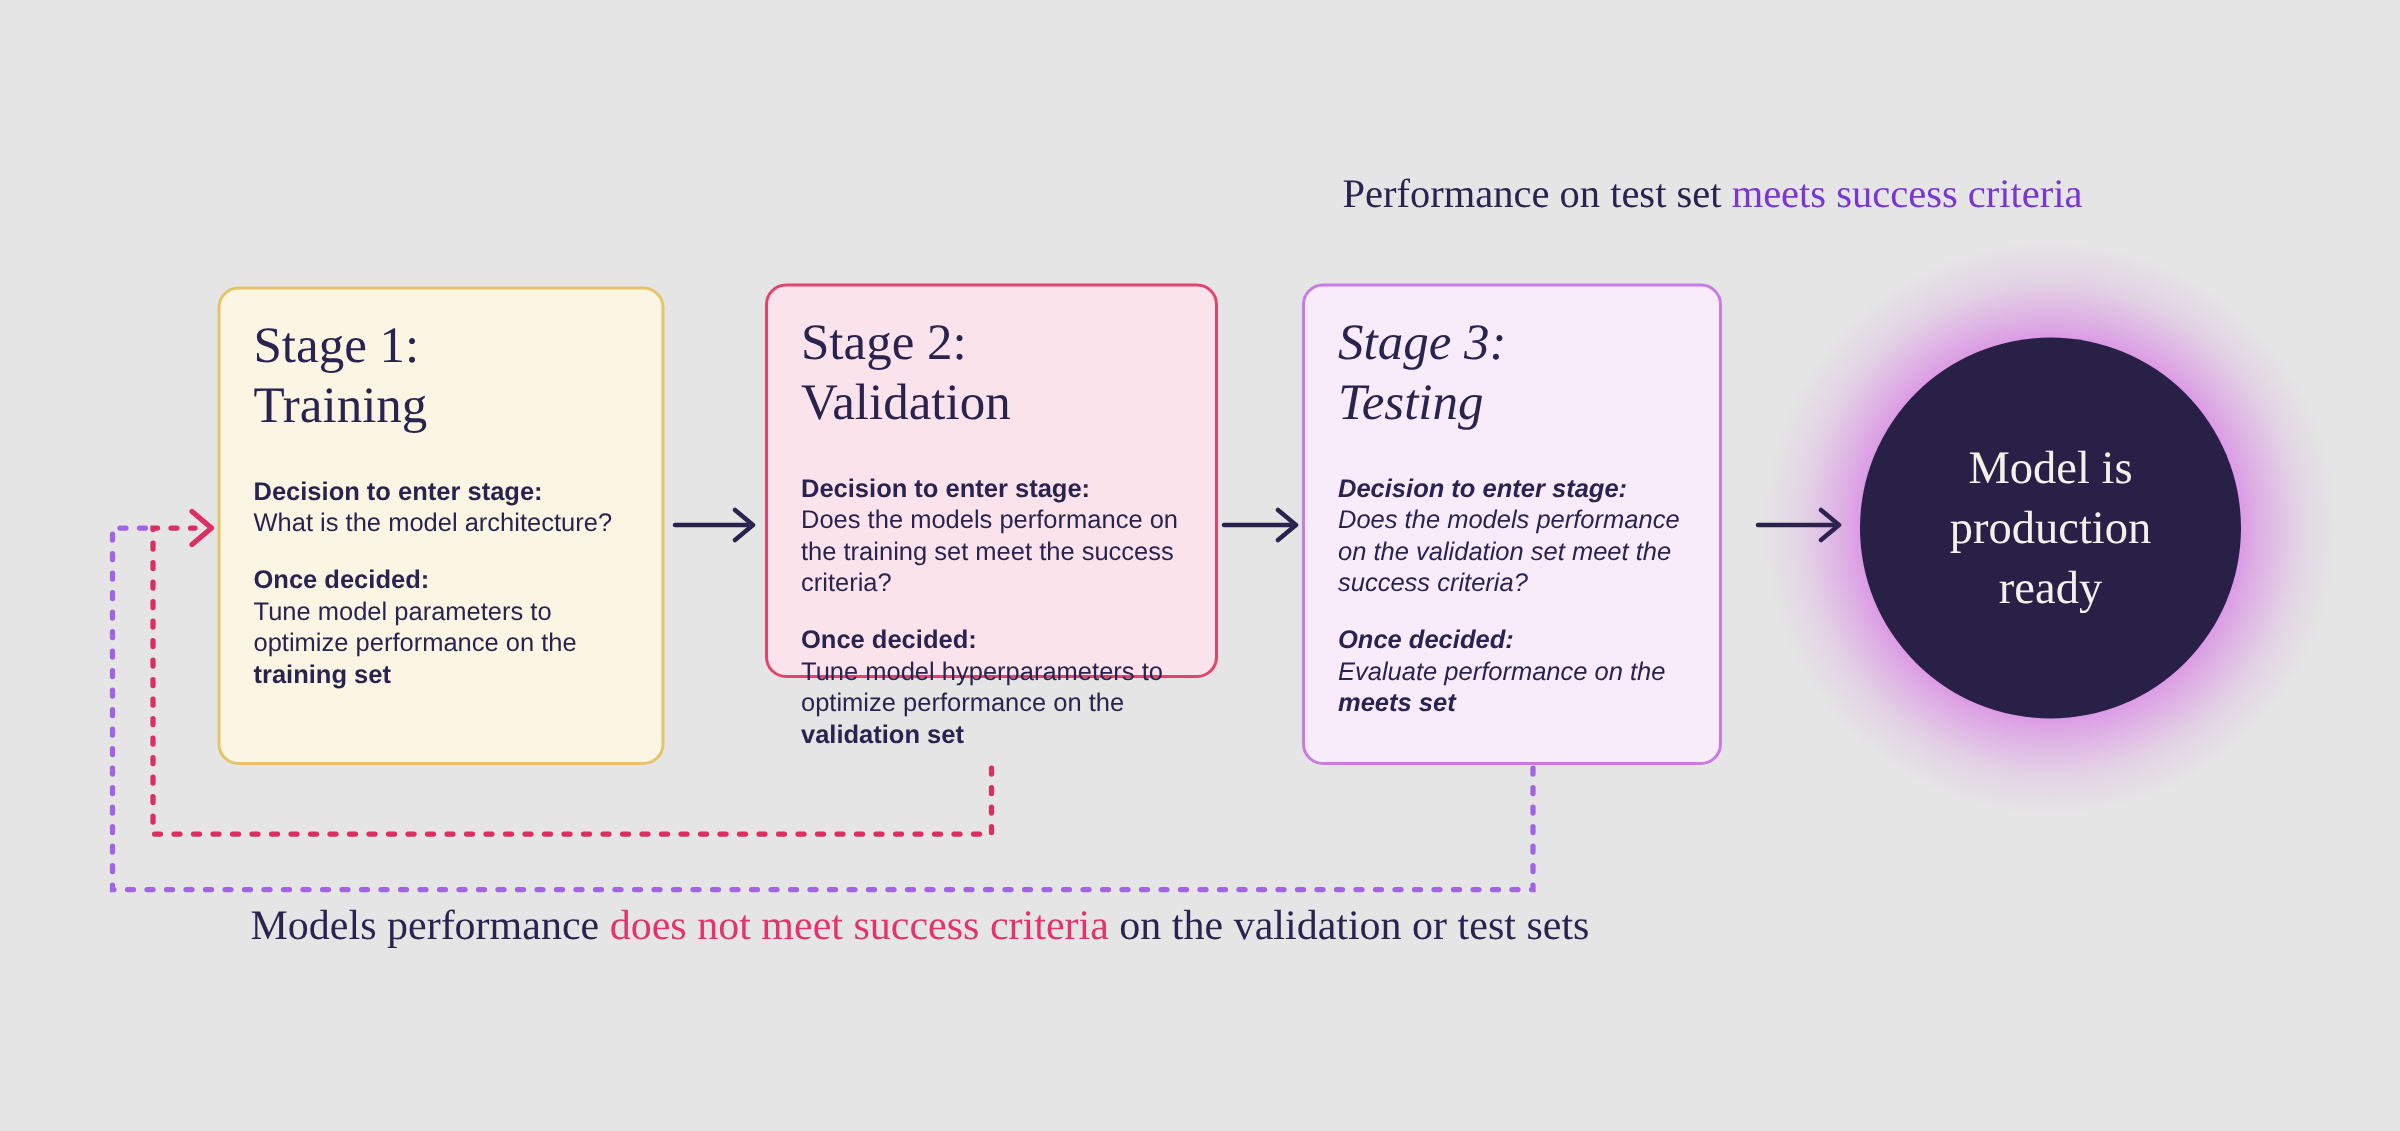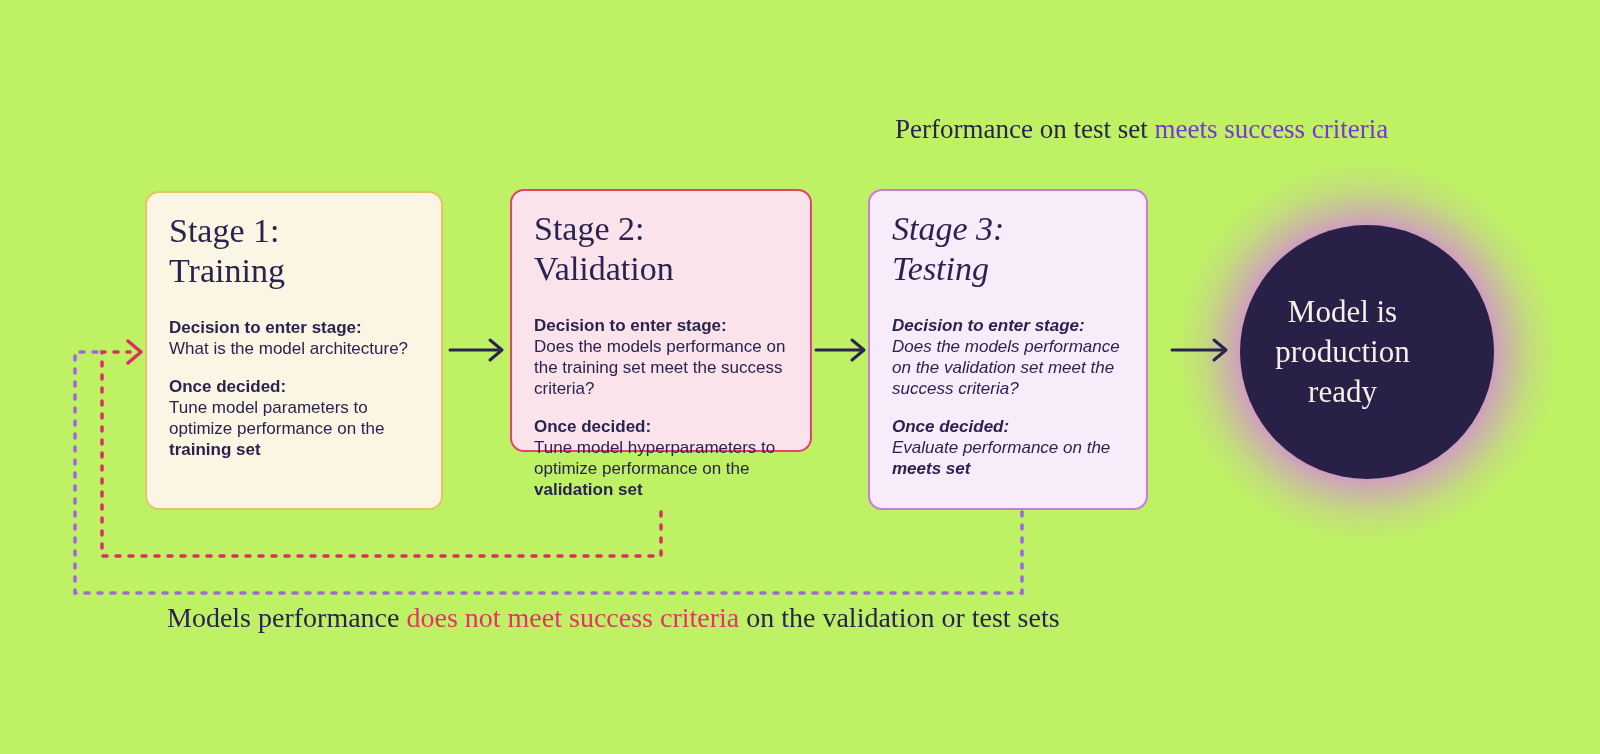--- a/index.html
+++ b/index.html
@@ -7,21 +7,21 @@
     --cream-bg:#FBF5E3; --gold-border:#E5C468;
     --pink-bg:#FBE3EB; --pink-border:#E4426F;
     --lav-bg:#F8ECFB; --lav-border:#C97BE4;
     --circle-bg:#282047; --circle-text:#F5F1EA;
     --glow:#D77CE4;
     --accent-purple:#7936D6; --accent-pink:#E5326E;
     --dash-pink:#DB2F63; --dash-purple:#A264E3;
   }
   html,body{margin:0;padding:0;}
   body{background:#ffffff;font-family:"Liberation Sans","DejaVu Sans",sans-serif;}
-  .canvas{position:relative;width:1600px;height:754px;background:#bef264;overflow:hidden;}
+  .canvas{position:relative;width:1600px;height:754px;background:#e5e5e5;overflow:hidden;}
 
   .top-label{
     position:absolute;left:895px;top:114px;
     font-family:"Liberation Serif","DejaVu Serif",serif;
     font-size:27px;color:var(--navy);white-space:nowrap;
   }
   .top-label .hl{color:var(--accent-purple);}
 
   .bottom-label{
     position:absolute;left:167px;top:602px;
@@ -54,21 +54,21 @@
     position:absolute;left:1172px;top:157px;width:390px;height:390px;
     background:radial-gradient(circle closest-side,
       var(--glow) 56%,
       rgba(215,124,228,0.55) 70%,
       rgba(215,124,228,0.18) 84%,
       rgba(215,124,228,0) 98%);
   }
   .result-circle{
     position:absolute;left:1240px;top:225px;width:254px;height:254px;
     border-radius:50%;background:var(--circle-bg);
-    display:flex;align-items:center;justify-content:flex-start;text-align:center;
+    display:flex;align-items:center;justify-content:center;text-align:center;
   }
   .result-circle .txt{
     width:205px;
     font-family:"Liberation Serif","DejaVu Serif",serif;
     font-size:31px;line-height:40px;color:var(--circle-text);
   }
 
   svg.connectors{position:absolute;left:0;top:0;}
   .stroke-navy{stroke:var(--navy);}
   .stroke-dpink{stroke:var(--dash-pink);}

